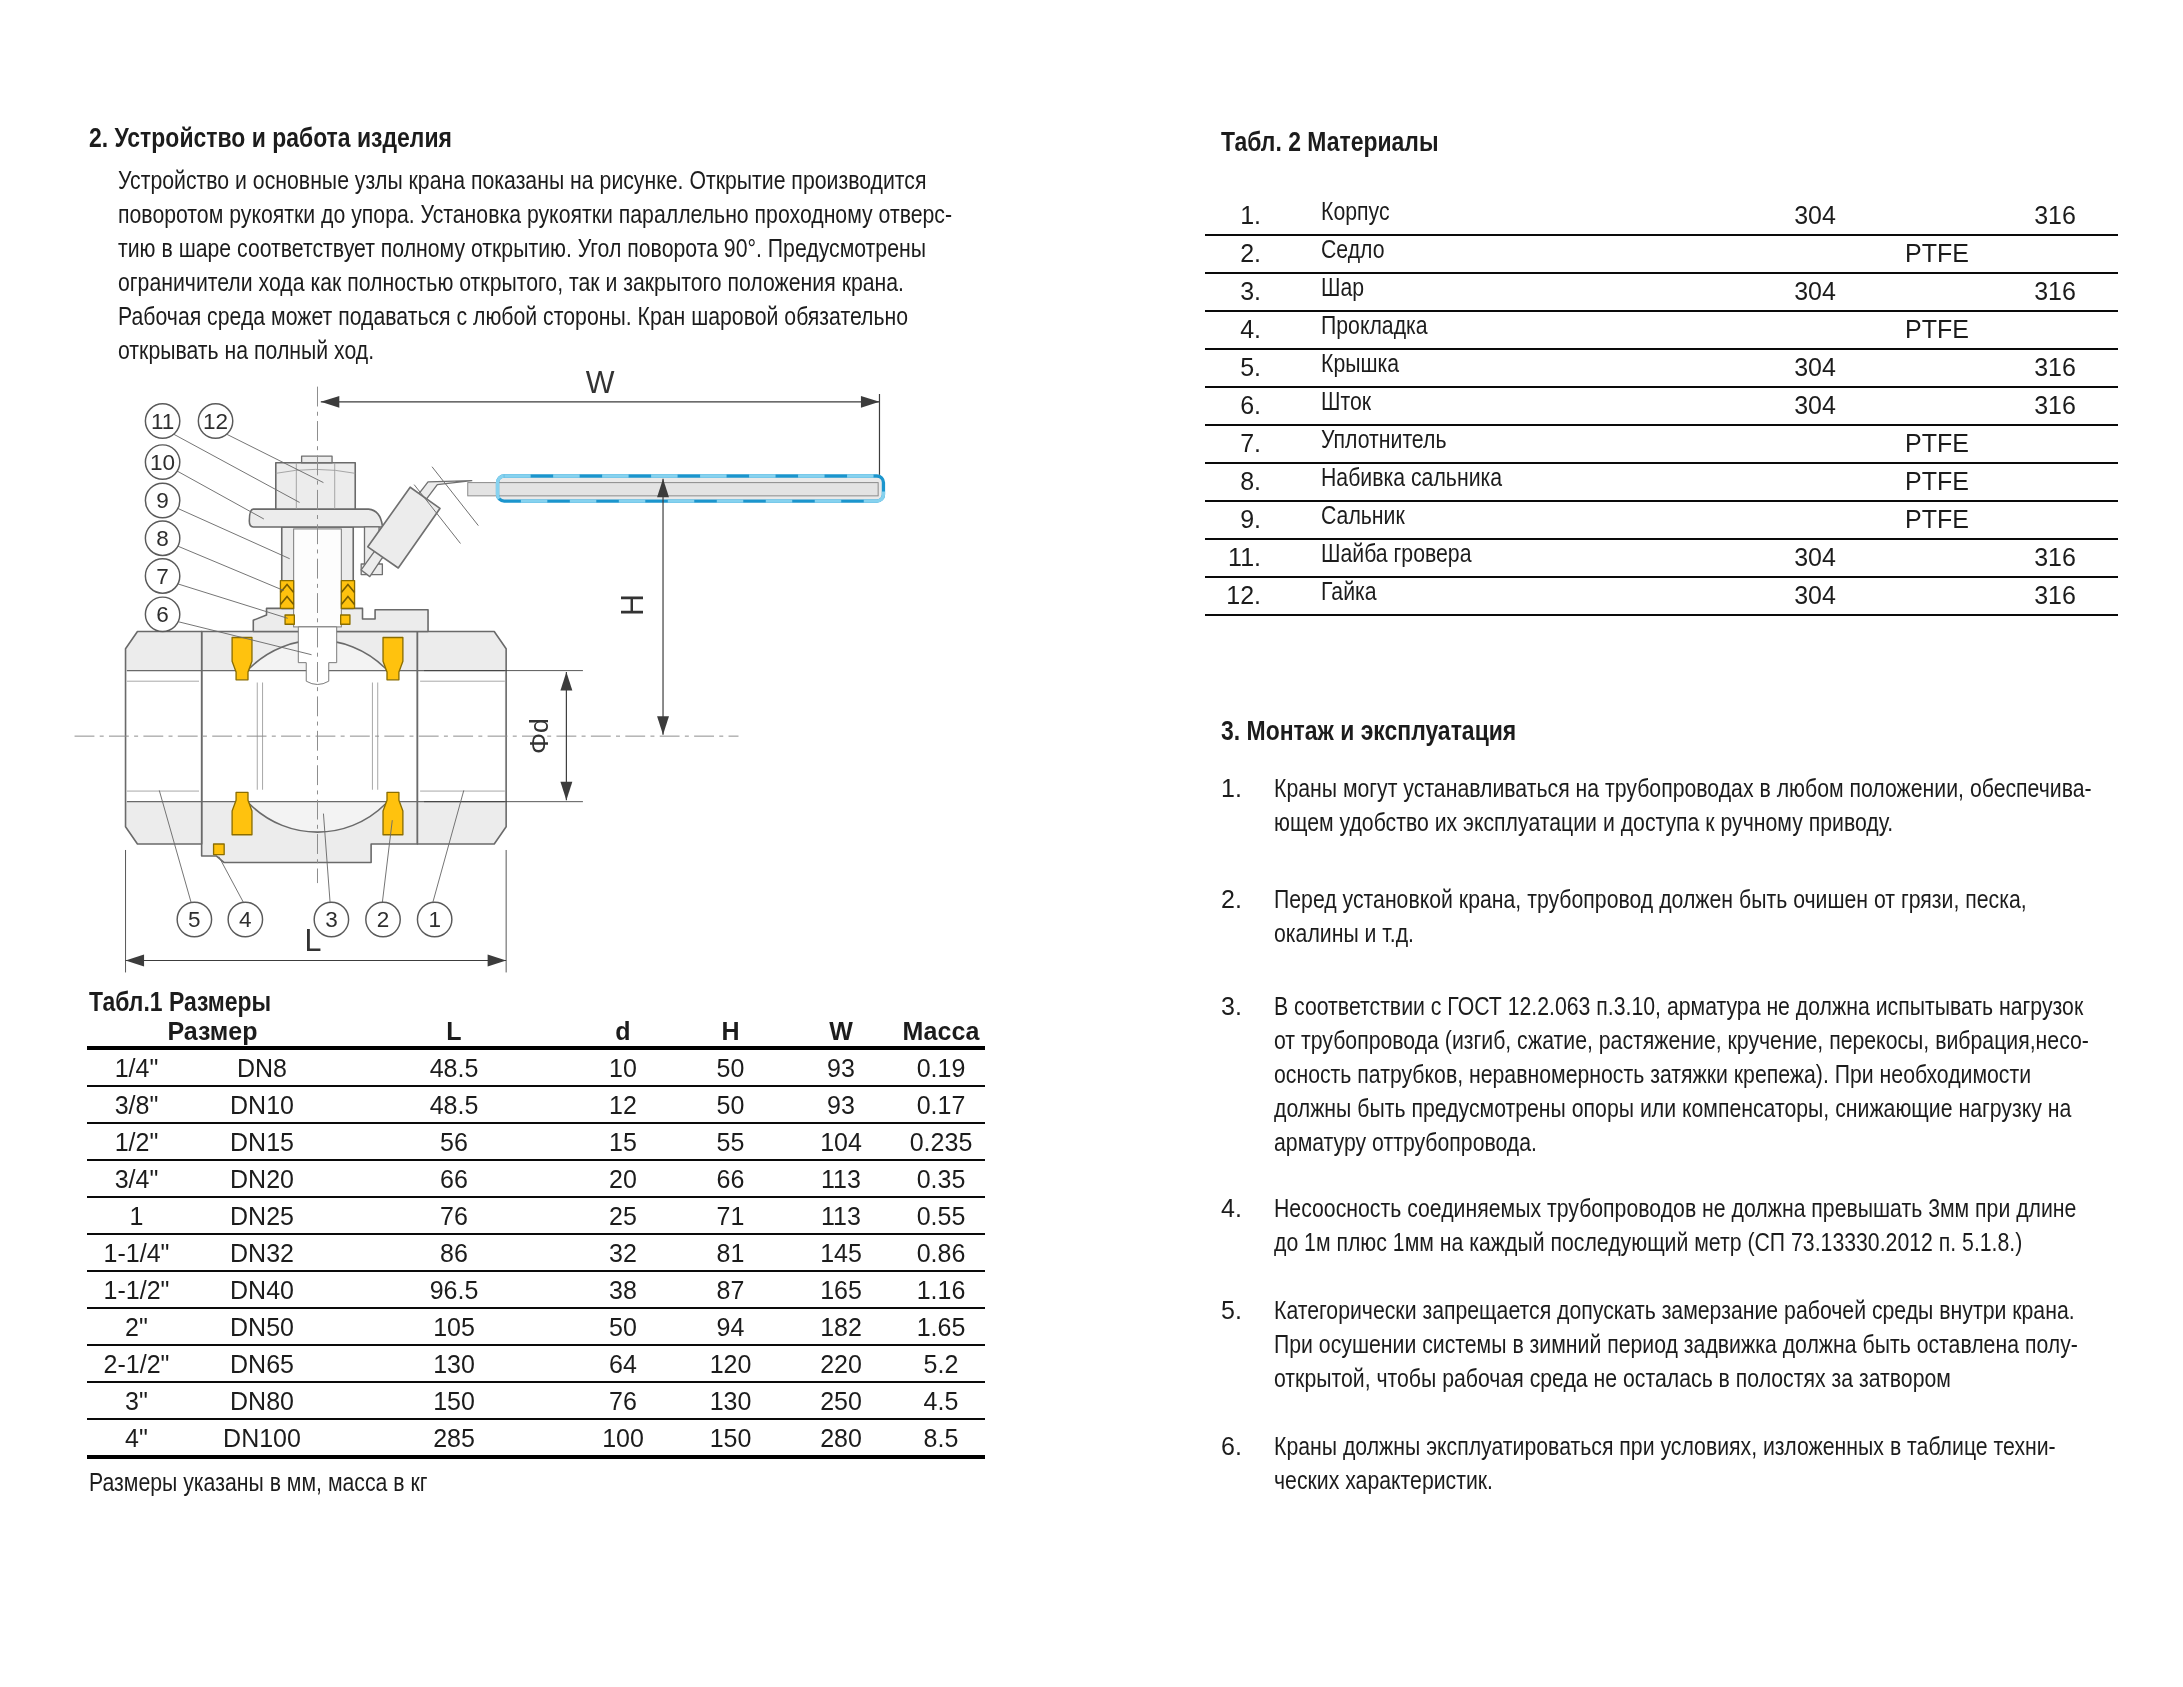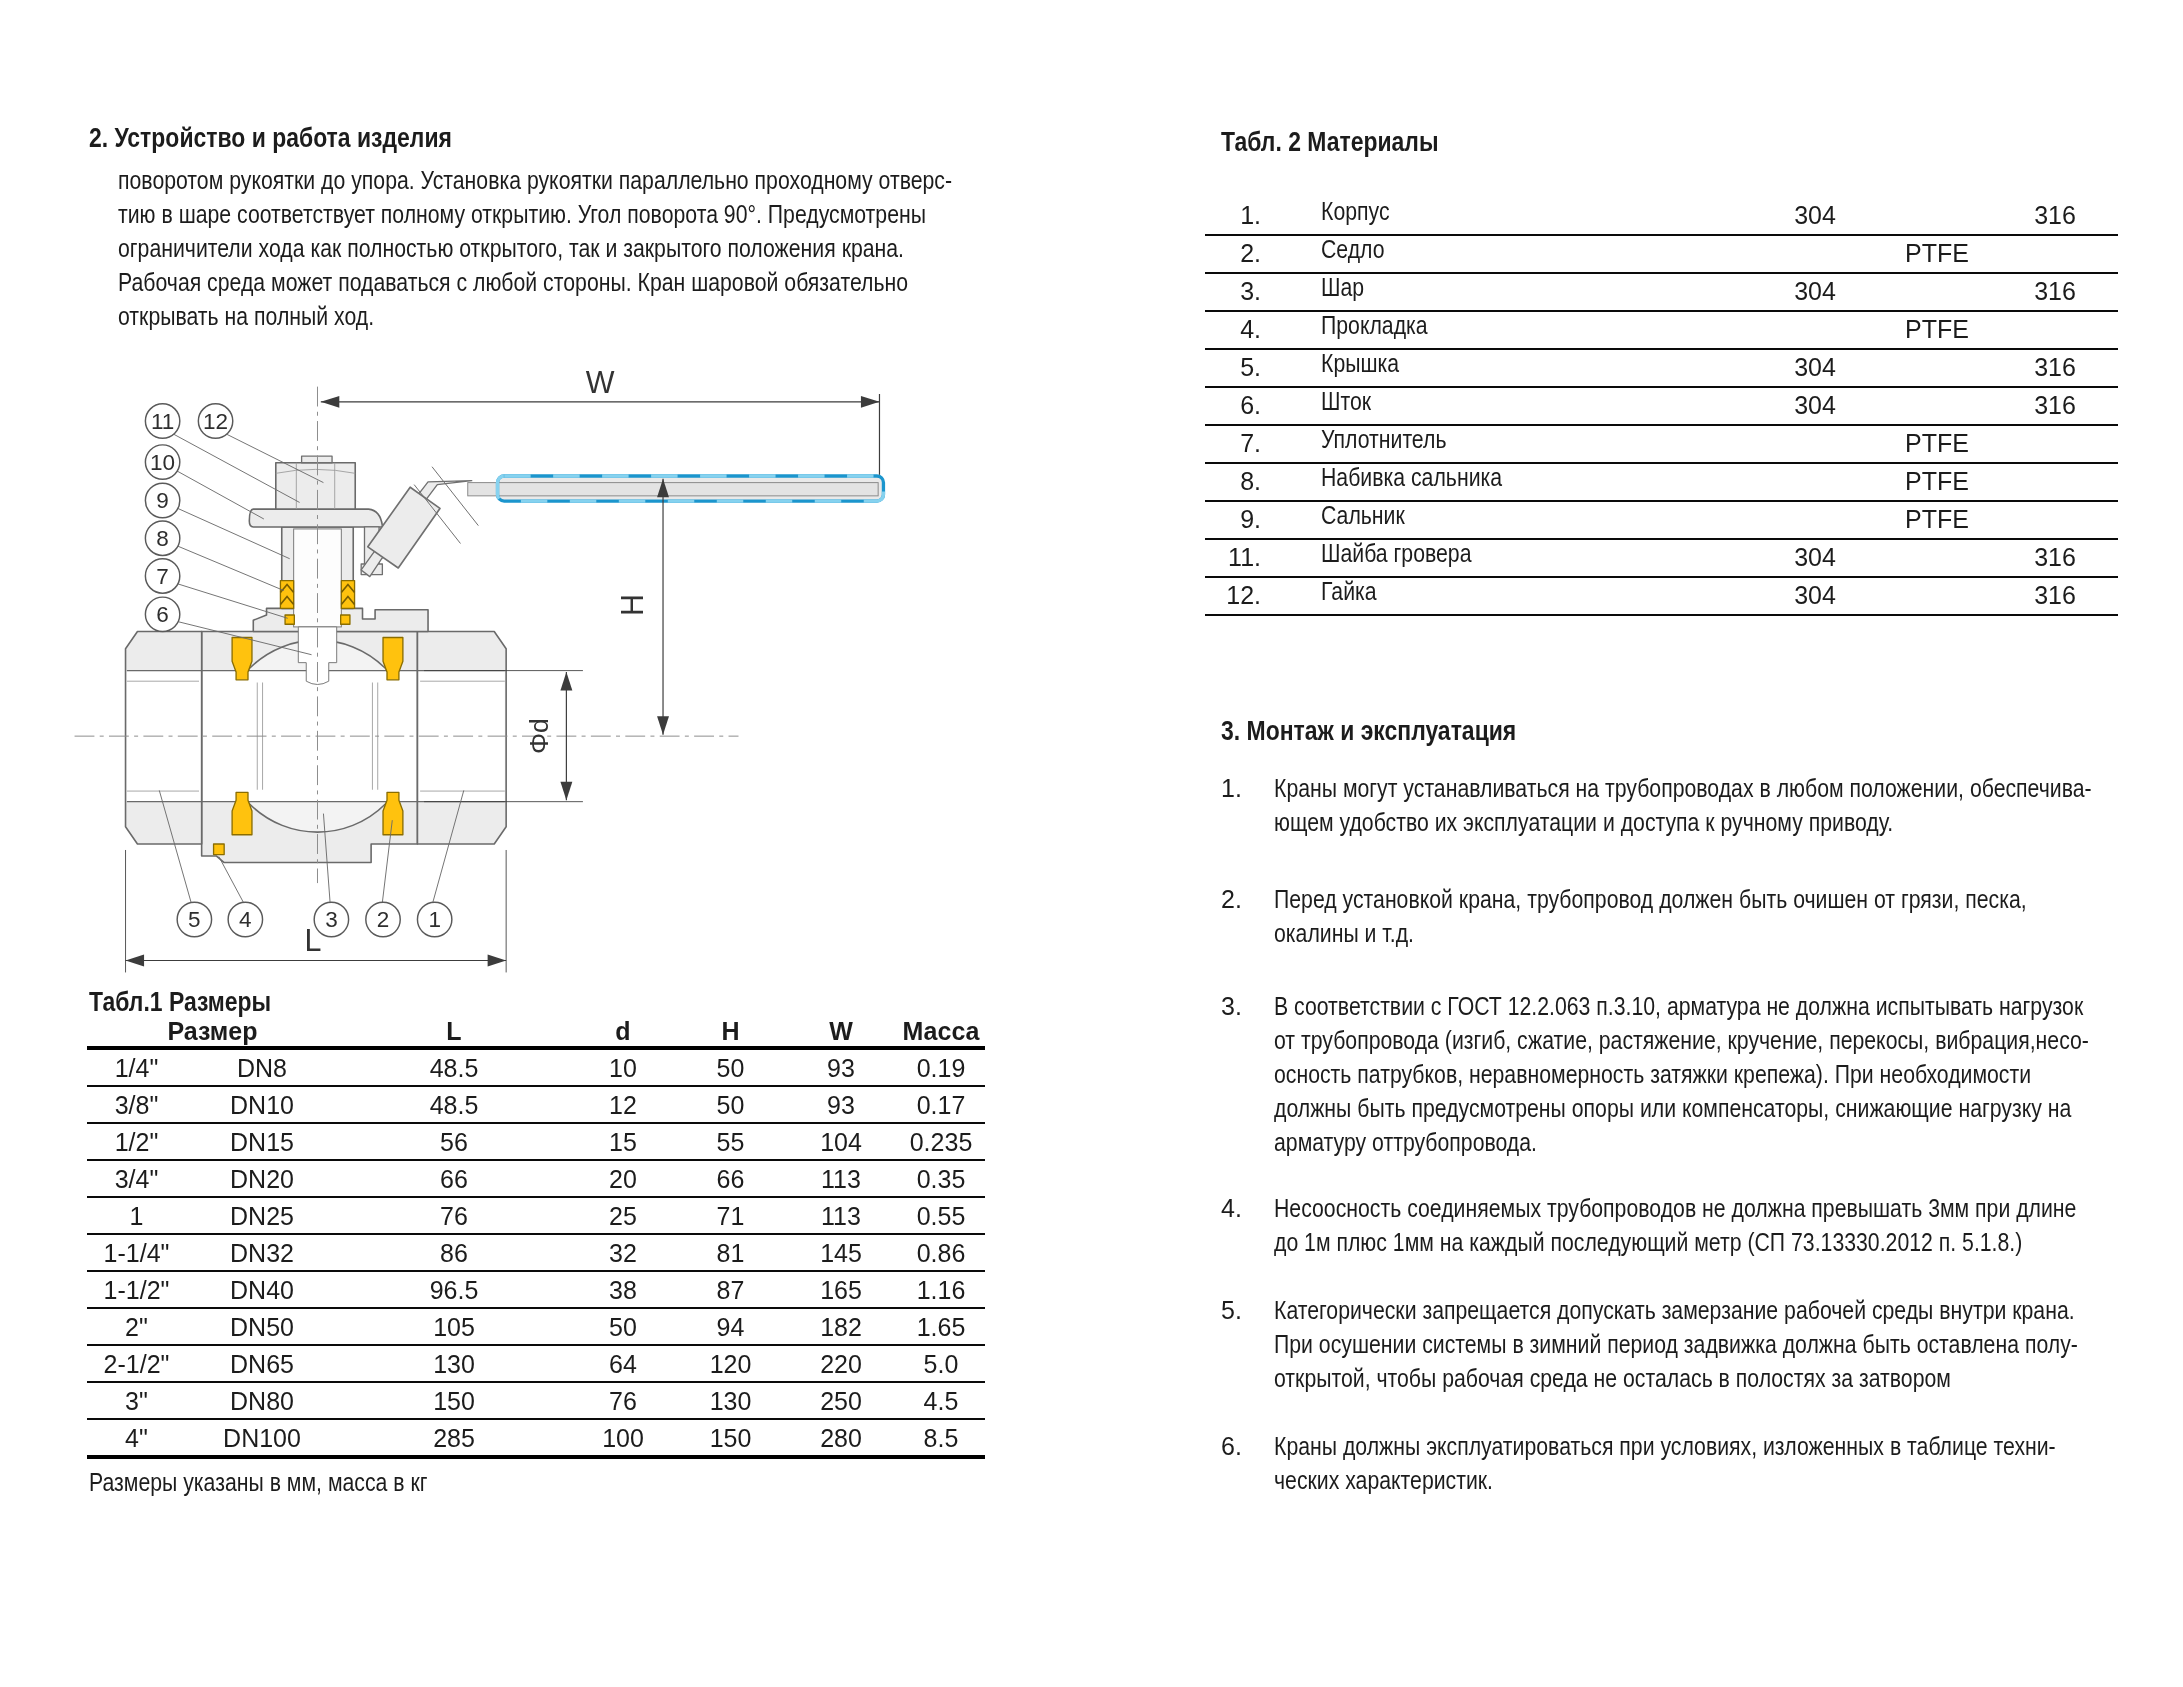--- a/index.html
+++ b/index.html
@@ -48,20 +48,21 @@
   .leader{stroke:#6a6a6a;stroke-width:1.4;fill:none;}
   .dimtext{font-size:46px;fill:#333;text-anchor:middle;}
   .dimtext2{font-size:40px;fill:#333;text-anchor:middle;}
 </style>
 </head>
 <body>
 
 <div class="abs h1" style="left:89px;top:123px;"><span class="sx">2. Устройство и работа изделия</span></div>
 
 <div class="abs bodytxt" style="left:118px;top:163px;" id="intro">
+    <div class="line"><span class="sx">Устройство и основные узлы крана показаны на рисунке. Открытие производится</span></div>
     <div class="line"><span class="sx">поворотом рукоятки до упора. Установка рукоятки параллельно проходному отверс-</span></div>
     <div class="line"><span class="sx">тию в шаре соответствует полному открытию. Угол поворота 90°. Предусмотрены</span></div>
     <div class="line"><span class="sx">ограничители хода как полностью открытого, так и закрытого положения крана.</span></div>
     <div class="line"><span class="sx">Рабочая среда может подаваться с любой стороны. Кран шаровой обязательно</span></div>
     <div class="line"><span class="sx">открывать на полный ход.</span></div>
   </div>
 
 <svg id="drawing" class="abs" width="887" height="629" viewBox="90 560 1340 950">
 
   <path class="oln" d="M304,955 L630,955 L630,1276 L560,1276 L560,1304 L338,1304 L326,1294 L304,1294 Z"></path>
@@ -269,21 +270,21 @@
       <div class="t1c c-W">182</div>
       <div class="t1c c-mass">1.65</div>
     </div>
     <div class="t1row">
       <div class="t1c c-inch">2-1/2"</div>
       <div class="t1c c-dn">DN65</div>
       <div class="t1c c-L">130</div>
       <div class="t1c c-d">64</div>
       <div class="t1c c-H">120</div>
       <div class="t1c c-W">220</div>
-      <div class="t1c c-mass">5.0</div>
+      <div class="t1c c-mass">5.2</div>
     </div>
     <div class="t1row">
       <div class="t1c c-inch">3"</div>
       <div class="t1c c-dn">DN80</div>
       <div class="t1c c-L">150</div>
       <div class="t1c c-d">76</div>
       <div class="t1c c-H">130</div>
       <div class="t1c c-W">250</div>
       <div class="t1c c-mass">4.5</div>
     </div>

